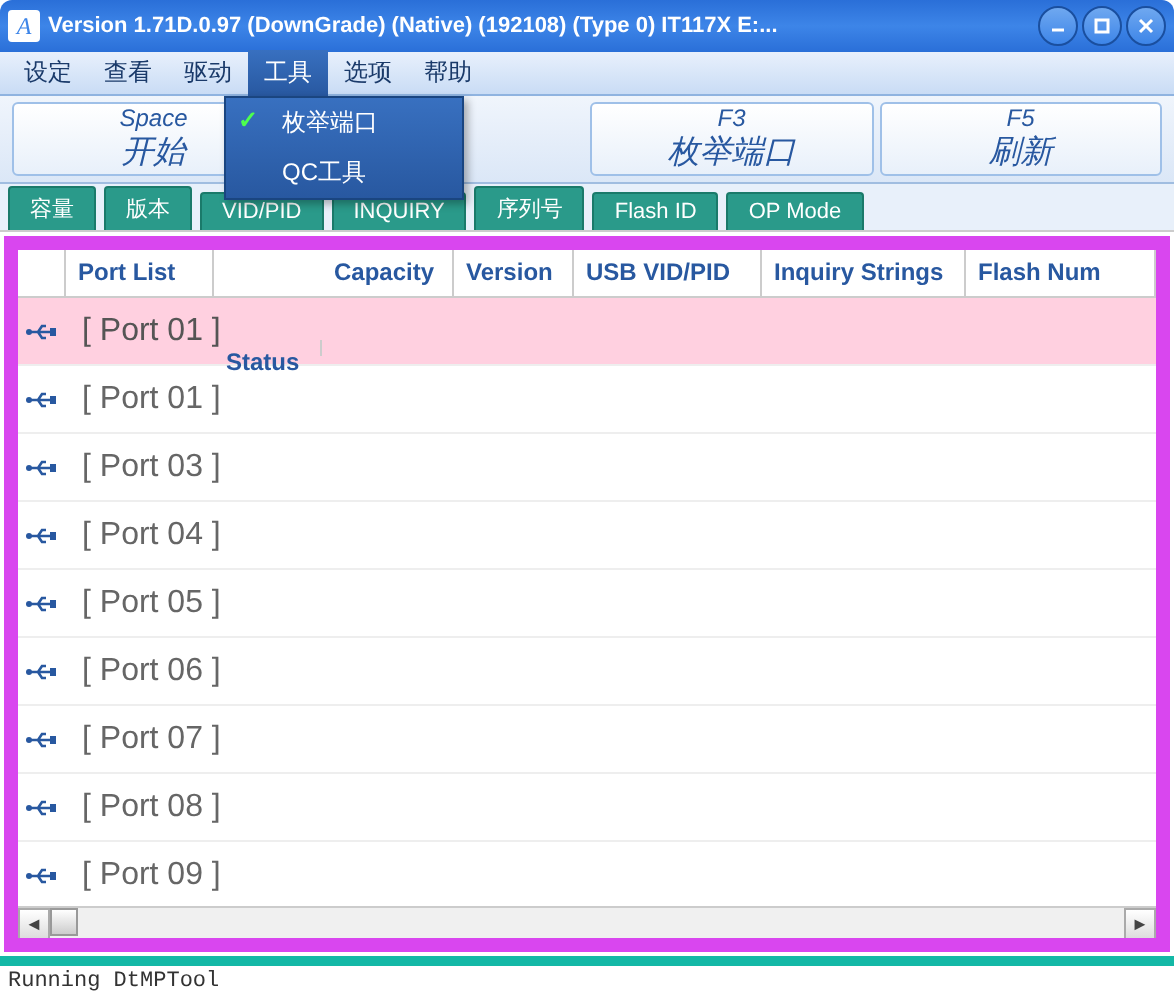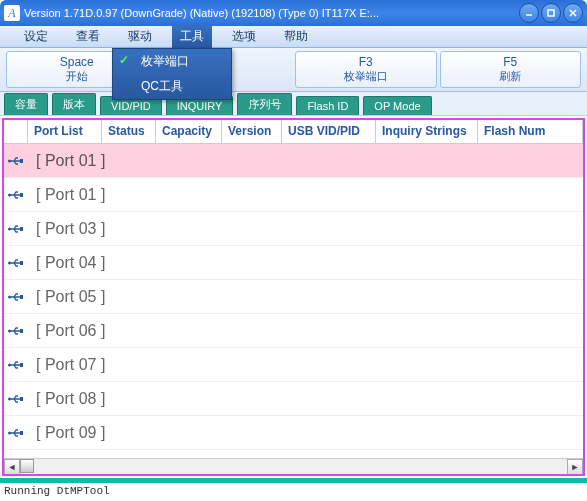--- a/index.html
+++ b/index.html
@@ -1,59 +1,59 @@
 <!DOCTYPE html>
 <html><head>
 <meta charset="utf-8">
 <style>
 * { margin: 0; padding: 0; box-sizing: border-box; font-family: Tahoma, "Microsoft YaHei", sans-serif; }
 body { background: #fff; width: 587px; height: 501px; overflow: hidden; font-size: 11px; }
 
 .titlebar { height: 26px; background: linear-gradient(#2a6fd8, #3d85e8, #2a6fd8); display: flex; align-items: center; padding: 0 4px; color: #fff; border-top-left-radius: 6px; border-top-right-radius: 6px; }
 .titlebar .icon { width: 16px; height: 16px; margin-right: 4px; display: flex; align-items: center; justify-content: center; font-style: italic; font-family: serif; color: #3d85e8; background: #fff; border-radius: 2px; font-size: 12px; }
-.titlebar .title { flex: 1; font-weight: normal; white-space: nowrap; overflow: hidden; text-overflow: ellipsis; }
+.titlebar .title { flex: 1; font-weight: bold; white-space: nowrap; overflow: hidden; text-overflow: ellipsis; }
 .titlebar .winbtns { display: flex; gap: 2px; }
 .titlebar .winbtn { width: 20px; height: 20px; border-radius: 10px; background: linear-gradient(#6fa8f0, #3d85e8); border: 1px solid #1a4f9f; display: flex; align-items: center; justify-content: center; cursor: pointer; }
 .titlebar .winbtn svg { width: 10px; height: 10px; }
 
 .menubar { height: 22px; background: linear-gradient(#e8f0fc, #c9dcf5); display: flex; align-items: center; padding: 0 4px; border-bottom: 1px solid #8fb3e0; }
-.menubar .menuitem { padding: 3px 8px; cursor: pointer; color: #1a3a6a; font-size: 12px; margin-left: 12px; }
+.menubar .menuitem { padding: 3px 8px; cursor: pointer; color: #1a3a6a; font-size: 12px; }
 .menubar .menuitem.active { background: linear-gradient(#3870c0, #2858a0); color: #fff; }
 
 .dropdown { position: absolute; left: 112px; top: 48px; background: linear-gradient(#3870c0, #2858a0); border: 1px solid #1a4580; min-width: 120px; z-index: 100; box-shadow: 2px 2px 4px rgba(0,0,0,0.3); }
 .dropdown .ditem { padding: 4px 12px 4px 28px; color: #fff; cursor: pointer; position: relative; font-size: 12px; }
 .dropdown .ditem .check { position: absolute; left: 6px; top: 4px; color: #4dff4d; font-weight: bold; }
 
 .toolbar { height: 44px; background: linear-gradient(#f0f5fc, #dbe7f7); border-bottom: 1px solid #a0bde0; display: flex; align-items: stretch; padding: 3px 6px; gap: 3px; }
-.toolbar .tbtn { flex: 1; border: 1px solid #9fc0e8; background: linear-gradient(#ffffff, #e8f0fa); border-radius: 3px; display: flex; flex-direction: column; align-items: center; justify-content: center; cursor: pointer; font-size: 12px; color: #2858a0; }
+.toolbar .tbtn { flex: 1; border: 1px solid #9fc0e8; background: linear-gradient(#ffffff, #e8f0fa); border-radius: 3px; display: flex; flex-direction: column; align-items: center; justify-content: center; cursor: pointer; font-size: 12px; color: #2858a0; font-style: italic; }
 .toolbar .tbtn .l1 { font-weight: normal; }
-.toolbar .tbtn .l2 { font-size: 11px; }
+.toolbar .tbtn .l2 { font-size: 16px; }
 
 .tabstrip { height: 24px; background: #e8f0fa; display: flex; align-items: flex-end; padding: 3px 4px 0 4px; gap: 4px; border-bottom: 1px solid #ccc; }
 .tabstrip .tab { background: #2a9a8a; color: #fff; padding: 3px 10px; font-size: 11px; border: 1px solid #1a7a6a; border-bottom: none; cursor: pointer; border-top-left-radius: 2px; border-top-right-radius: 2px; }
 
-.tablewrap { height: 358px; border: 2px solid #d946ef; margin: 2px; position: relative; overflow: hidden; background: #fff; }
+.tablewrap { height: 358px; border: 7px solid #d946ef; margin: 2px; position: relative; overflow: hidden; background: #fff; }
 .tablehead { height: 24px; display: flex; border-bottom: 1px solid #ccc; background: #fff; }
 .tablehead .th { border-right: 1px solid #ccc; padding: 4px 6px; color: #2858a0; font-weight: bold; font-size: 12px; white-space: nowrap; }
 .tbody { overflow: hidden; }
 .row { height: 34px; display: flex; align-items: center; border-bottom: 1px solid #eee; }
 .row.sel { background: #ffd0e0; }
 .row .usbicon { width: 24px; display: flex; align-items: center; justify-content: center; color: #2858a0; }
 .row .portcell { padding: 0 8px; color: #666; font-size: 16px; }
 .row.sel .portcell { color: #555; }
 
 .hscroll { position: absolute; bottom: 0; left: 0; right: 0; height: 16px; background: #f0f0f0; border-top: 1px solid #ccc; display: flex; }
 .hscroll .sbtn { width: 16px; height: 16px; background: linear-gradient(#fff, #ddd); border: 1px solid #aaa; display: flex; align-items: center; justify-content: center; cursor: pointer; font-size: 9px; color: #444; }
 .hscroll .track { flex: 1; background: #f0f0f0; position: relative; }
 .hscroll .thumb { position: absolute; left: 0; top: 0; width: 14px; height: 14px; background: linear-gradient(#fff, #ccc); border: 1px solid #999; }
 
 .statusbar { height: 18px; background: #fff; border-top: 5px solid #14b8a6; padding: 2px 4px; font-family: "Courier New", monospace; font-size: 11px; color: #333; }
 
 .c-portlist { width: 74px; }
-.c-status { width: 54px; }
+.c-status { width: 54px; margin-top: 45px; }
 .c-capacity { width: 66px; }
 .c-version { width: 60px; }
 .c-vidpid { width: 94px; }
 .c-inquiry { width: 102px; }
 .c-serial { flex: 1; }
 </style>
 </head>
 <body>
 
 <div class="titlebar">

